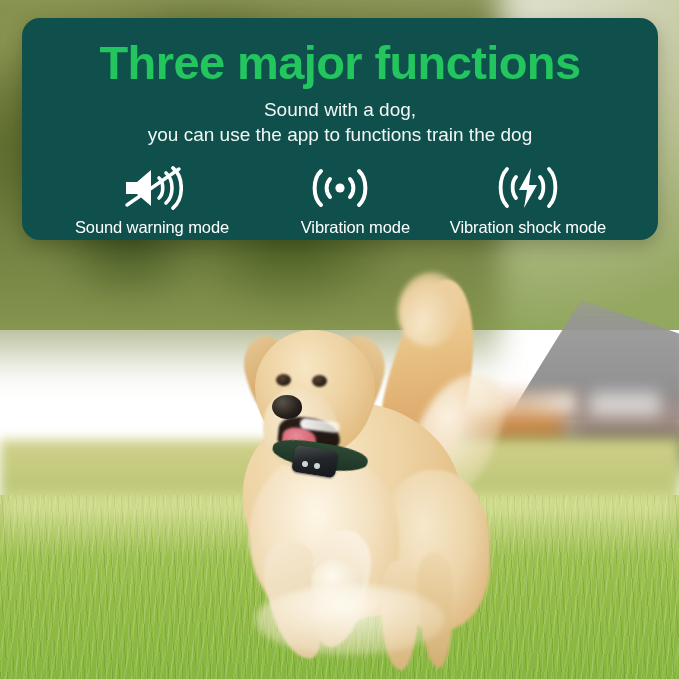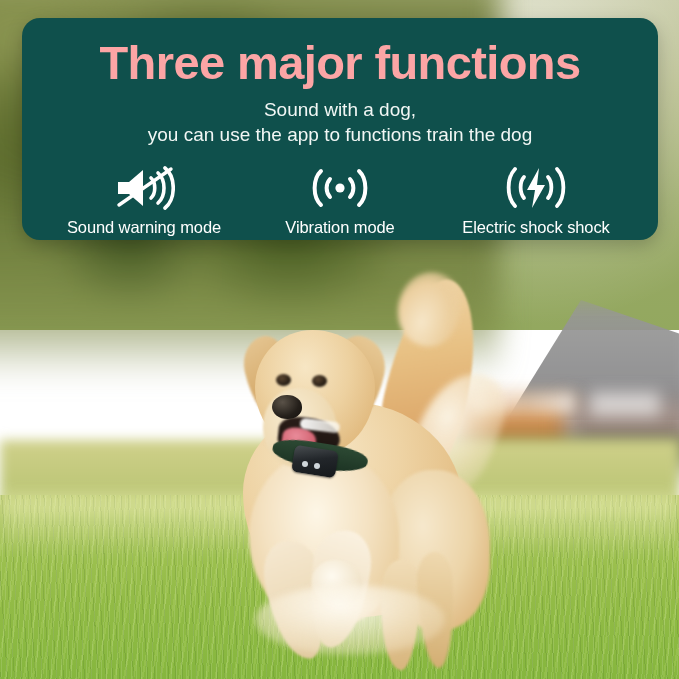--- a/index.html
+++ b/index.html
@@ -327,51 +327,51 @@
     width: 636px; height: 222px;
     background: #0f504c;
     border-radius: 18px;
     box-shadow: 0 6px 18px rgba(0,0,0,.22);
     overflow: hidden;
   }
 
   .panel-title {
     margin-top: 20px;
     text-align: center;
-    color: #fca5a5;
+    color: #22c55e;
     font-size: 47px;
     font-weight: 700;
     letter-spacing: -0.6px;
     line-height: 1.06;
   }
 
   .panel-sub {
     margin-top: 9px;
     text-align: center;
     color: #f2f7f5;
     font-size: 19px;
     font-weight: 400;
     line-height: 1.34;
   }
   .panel-sub .line { display: block; }
 
   .modes {
     display: flex;
     justify-content: center;
     align-items: flex-start;
-    gap: 12px;
+    gap: 4px;
     margin-top: 16px;
   }
   .mode {
     flex: 0 0 auto;
     text-align: center;
     padding: 0 10px;
   }
   .mode.m1 { width: 208px; }
-  .mode.m2 { width: 160px; }
+  .mode.m2 { width: 160px; text-align: right; }
   .mode.m3 { width: 208px; }
 
   .mode-icon {
     height: 48px;
     display: flex;
     align-items: center;
     justify-content: center;
   }
   .mode-icon svg { display: block; }
 
@@ -481,19 +481,19 @@
       <div class="mode m3">
         <div class="mode-icon">
           <svg width="66" height="46" viewBox="0 0 66 46" fill="none">
             <path d="M36 3 L24 25 H32 L29 43 L42 20 H34 Z" fill="#ffffff"></path>
             <path d="M21 12 C16.5 17 16.5 27 21 33" stroke="#ffffff" stroke-width="3.8" stroke-linecap="round" fill="none"></path>
             <path d="M45 12 C49.5 17 49.5 27 45 33" stroke="#ffffff" stroke-width="3.8" stroke-linecap="round" fill="none"></path>
             <path d="M12 4 C3.5 13 3.5 32 12 41" stroke="#ffffff" stroke-width="3.8" stroke-linecap="round" fill="none"></path>
             <path d="M54 4 C62.5 13 62.5 32 54 41" stroke="#ffffff" stroke-width="3.8" stroke-linecap="round" fill="none"></path>
           </svg>
         </div>
-        <div class="mode-label">Electric shock shock</div>
+        <div class="mode-label">Vibration shock mode</div>
       </div>
 
     </div>
   </div>
 
 </div>
 
 </body></html>

